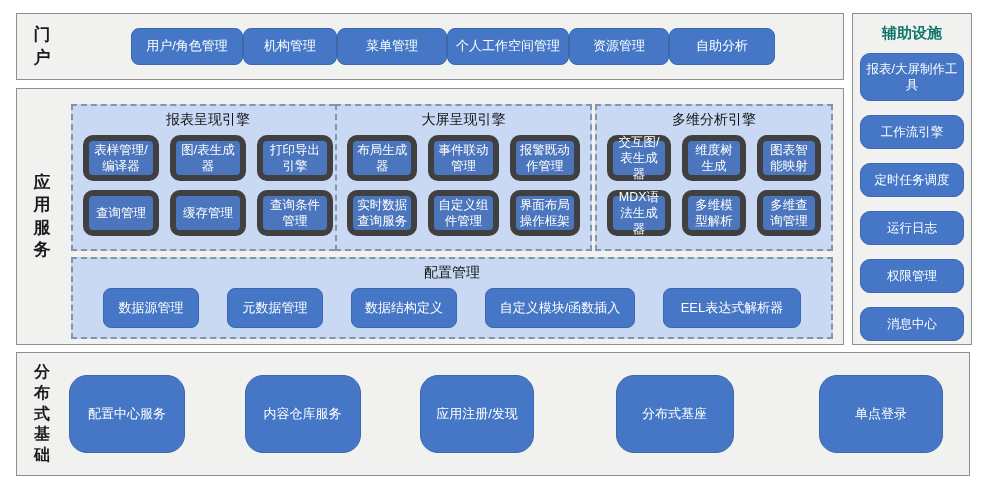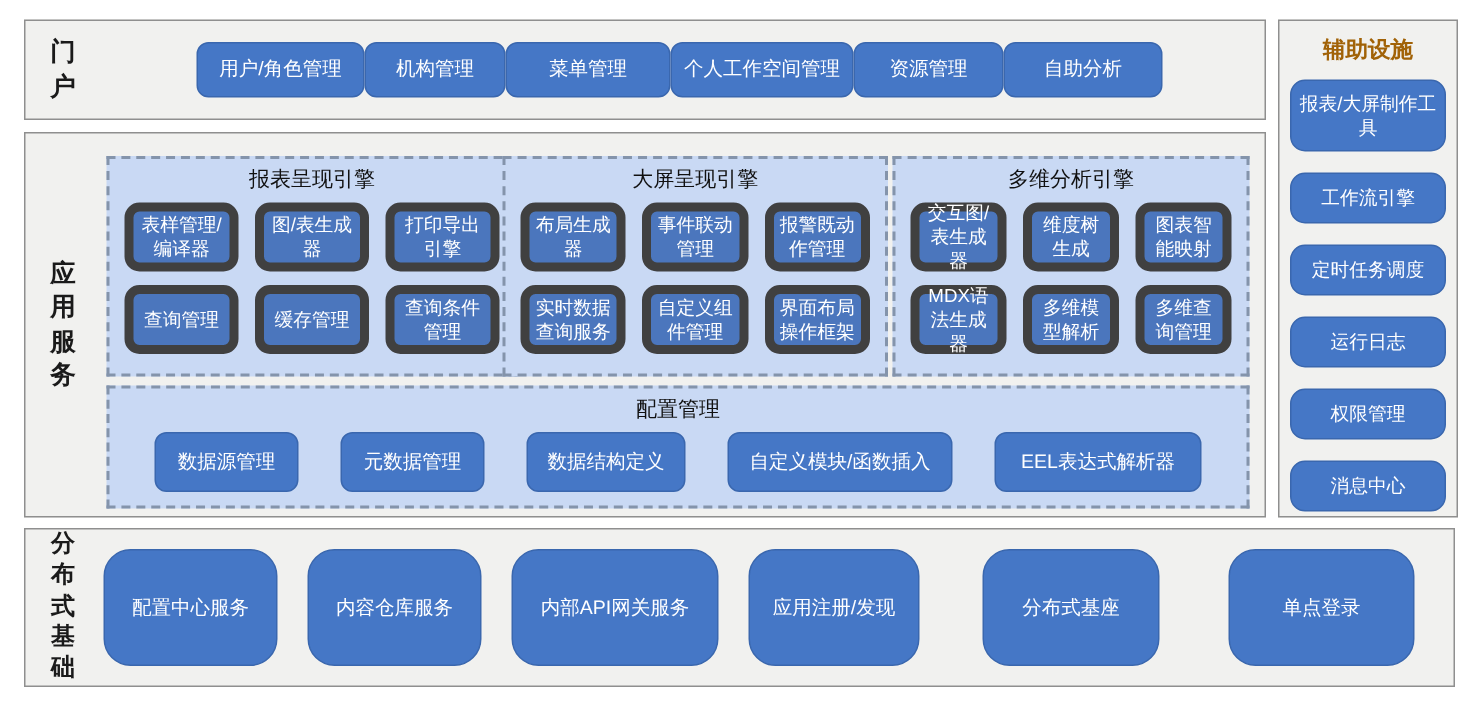--- a/index.html
+++ b/index.html
@@ -46,26 +46,26 @@
   #engine-report { left:0px;   width:274px; }
   #engine-screen { left:264px; width:257px; }
   #engine-olap   { left:524px; width:238px; }
 
   #config { top:168px; left:0px; width:762px; height:82px; }
   .config-btns { display:flex; justify-content:space-between; align-items:center; padding:6px 30px 0 30px; }
   #config .btn { height:40px; }
 
   
   #aux { left:852px; top:13px; width:120px; height:332px; display:flex; flex-direction:column; align-items:center; padding:8px 0; }
-  .aux-title { font-weight:bold; font-size:15px; color:#a16207; margin:2px 0 10px 0; }
+  .aux-title { font-weight:bold; font-size:15px; color:#0f766e; margin:2px 0 10px 0; }
   #aux .btn { width:104px; height:34px; margin-bottom:14px; border-radius:10px; font-size:12.5px; }
   #aux .btn.tall { height:48px; }
 
   
-  #dist { left:16px; top:352px; width:954px; height:106px; display:flex; align-items:center; padding:0 26px 0 14px; }
+  #dist { left:16px; top:352px; width:954px; height:124px; display:flex; align-items:center; padding:0 26px 0 14px; }
   .dist-btns { flex:1; display:flex; align-items:center; justify-content:space-between; margin-left:16px; }
   #dist .btn { height:78px; border-radius:18px; font-size:13px; }
 </style>
 </head>
 <body>
 
 <div class="canvas">
 
   <div class="section" id="portal">
     <div class="v-label">门户</div>
@@ -141,20 +141,19 @@
     <div class="btn">运行日志</div>
     <div class="btn">权限管理</div>
     <div class="btn">消息中心</div>
   </div>
 
   <div class="section" id="dist">
     <div class="v-label" style="font-size:16px">分布式基础</div>
     <div class="dist-btns">
       <div class="btn" style="width:116px">配置中心服务</div>
       <div class="btn" style="width:116px">内容仓库服务</div>
-      <div class="btn" style="width:138px">内部API网关服务</div>
       <div class="btn" style="width:114px">应用注册/发现</div>
       <div class="btn" style="width:118px;margin-left:22px">分布式基座</div>
       <div class="btn" style="width:124px;margin-left:26px">单点登录</div>
     </div>
   </div>
 
 </div>
 
 </body></html>

